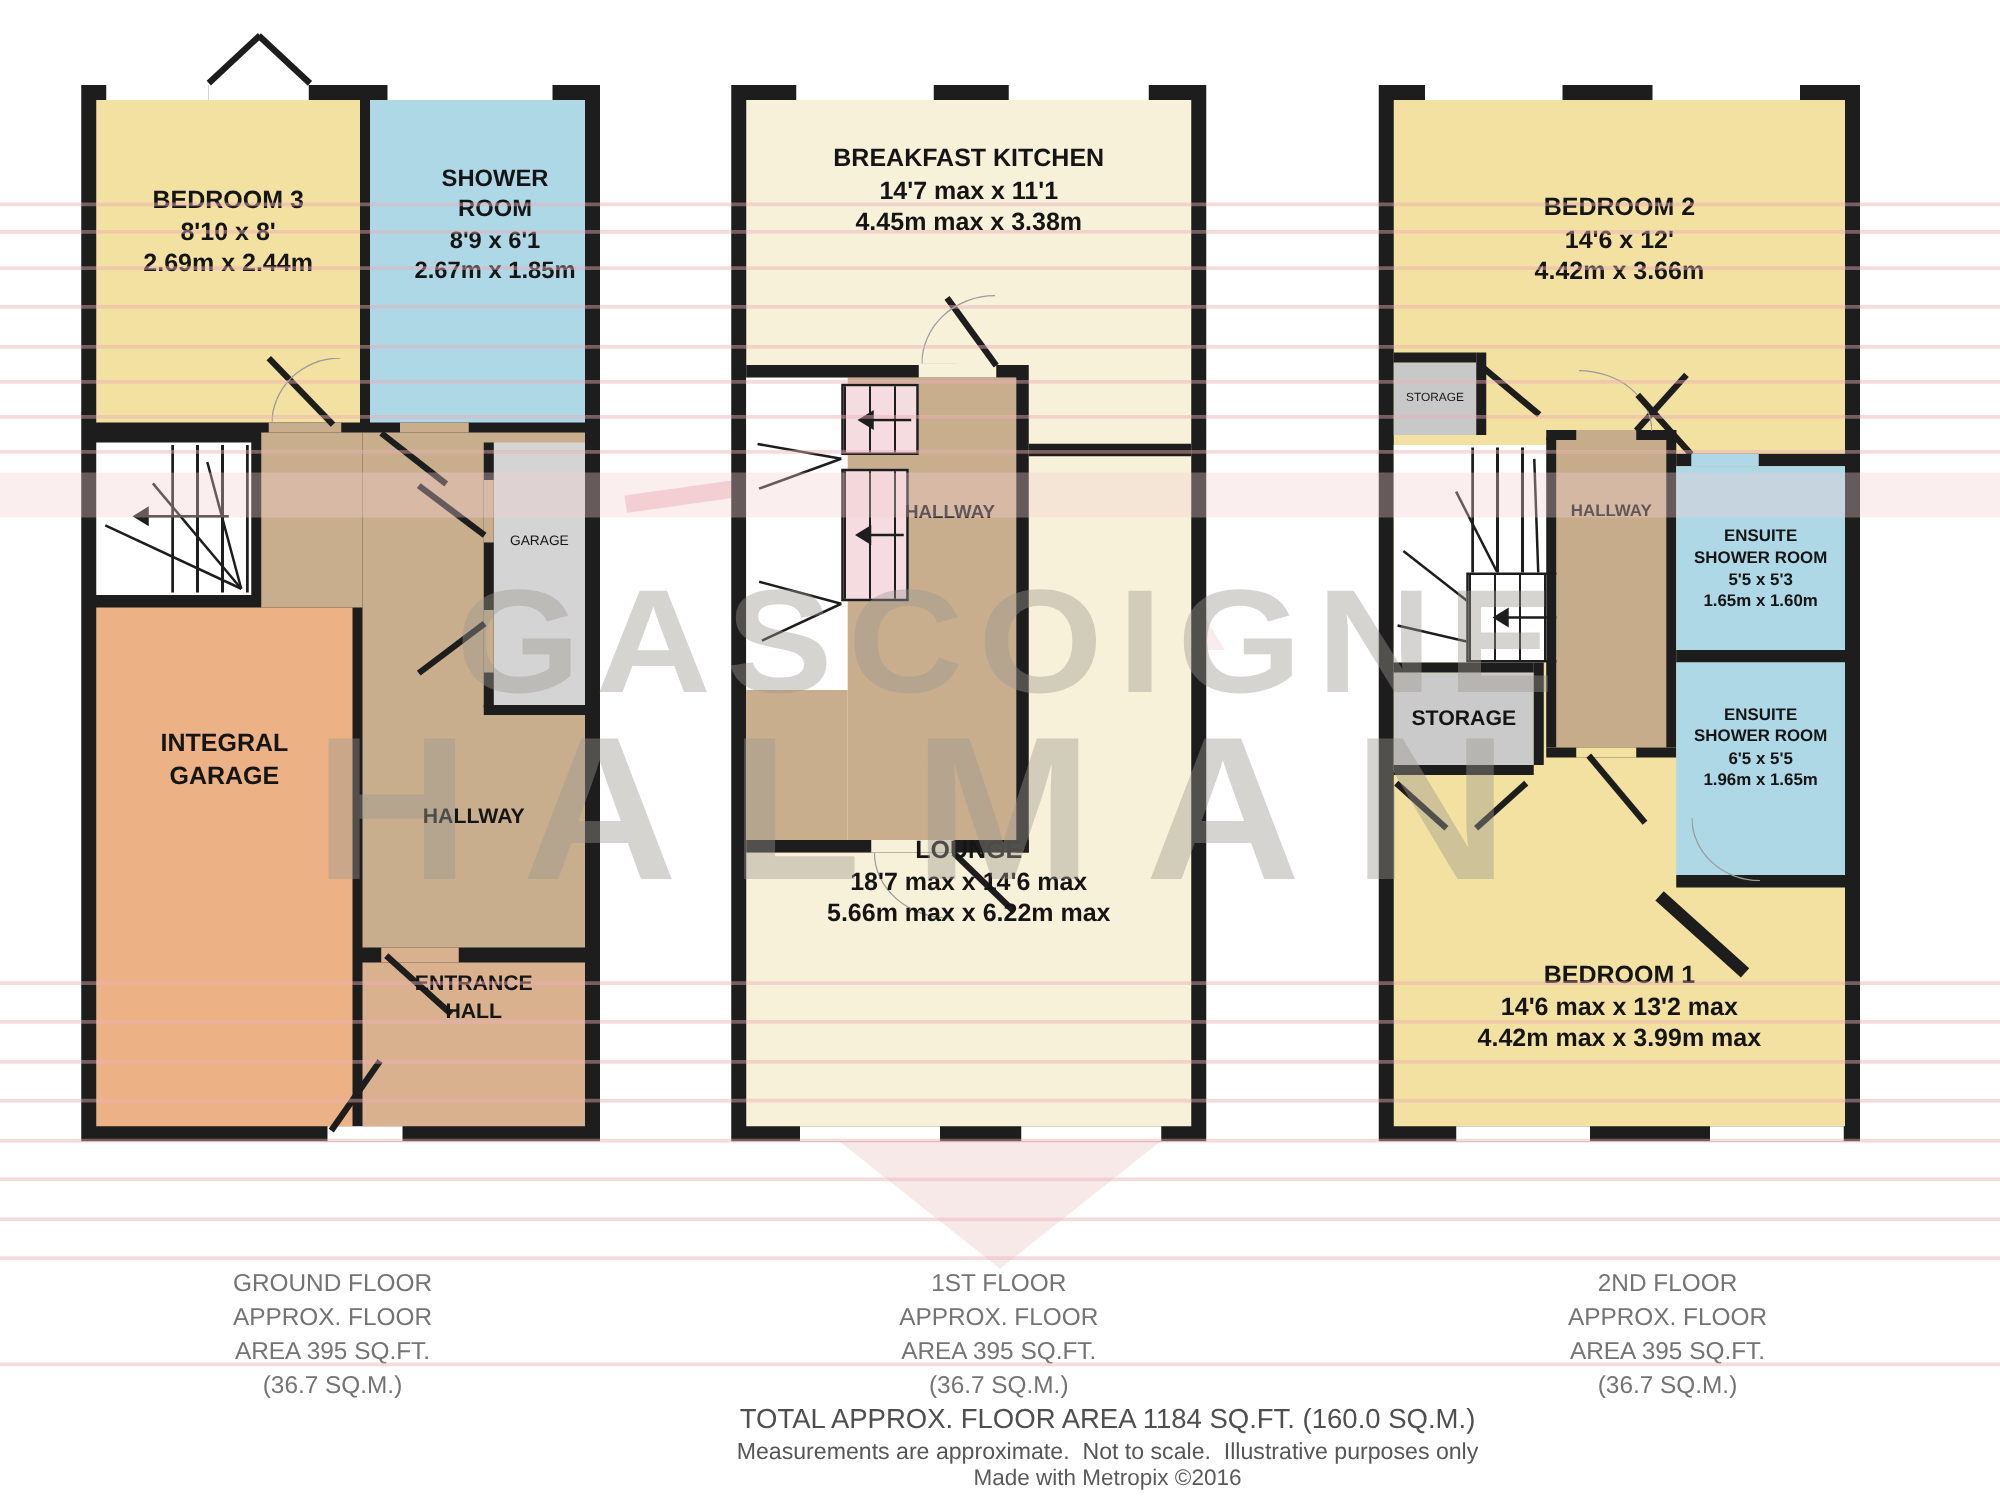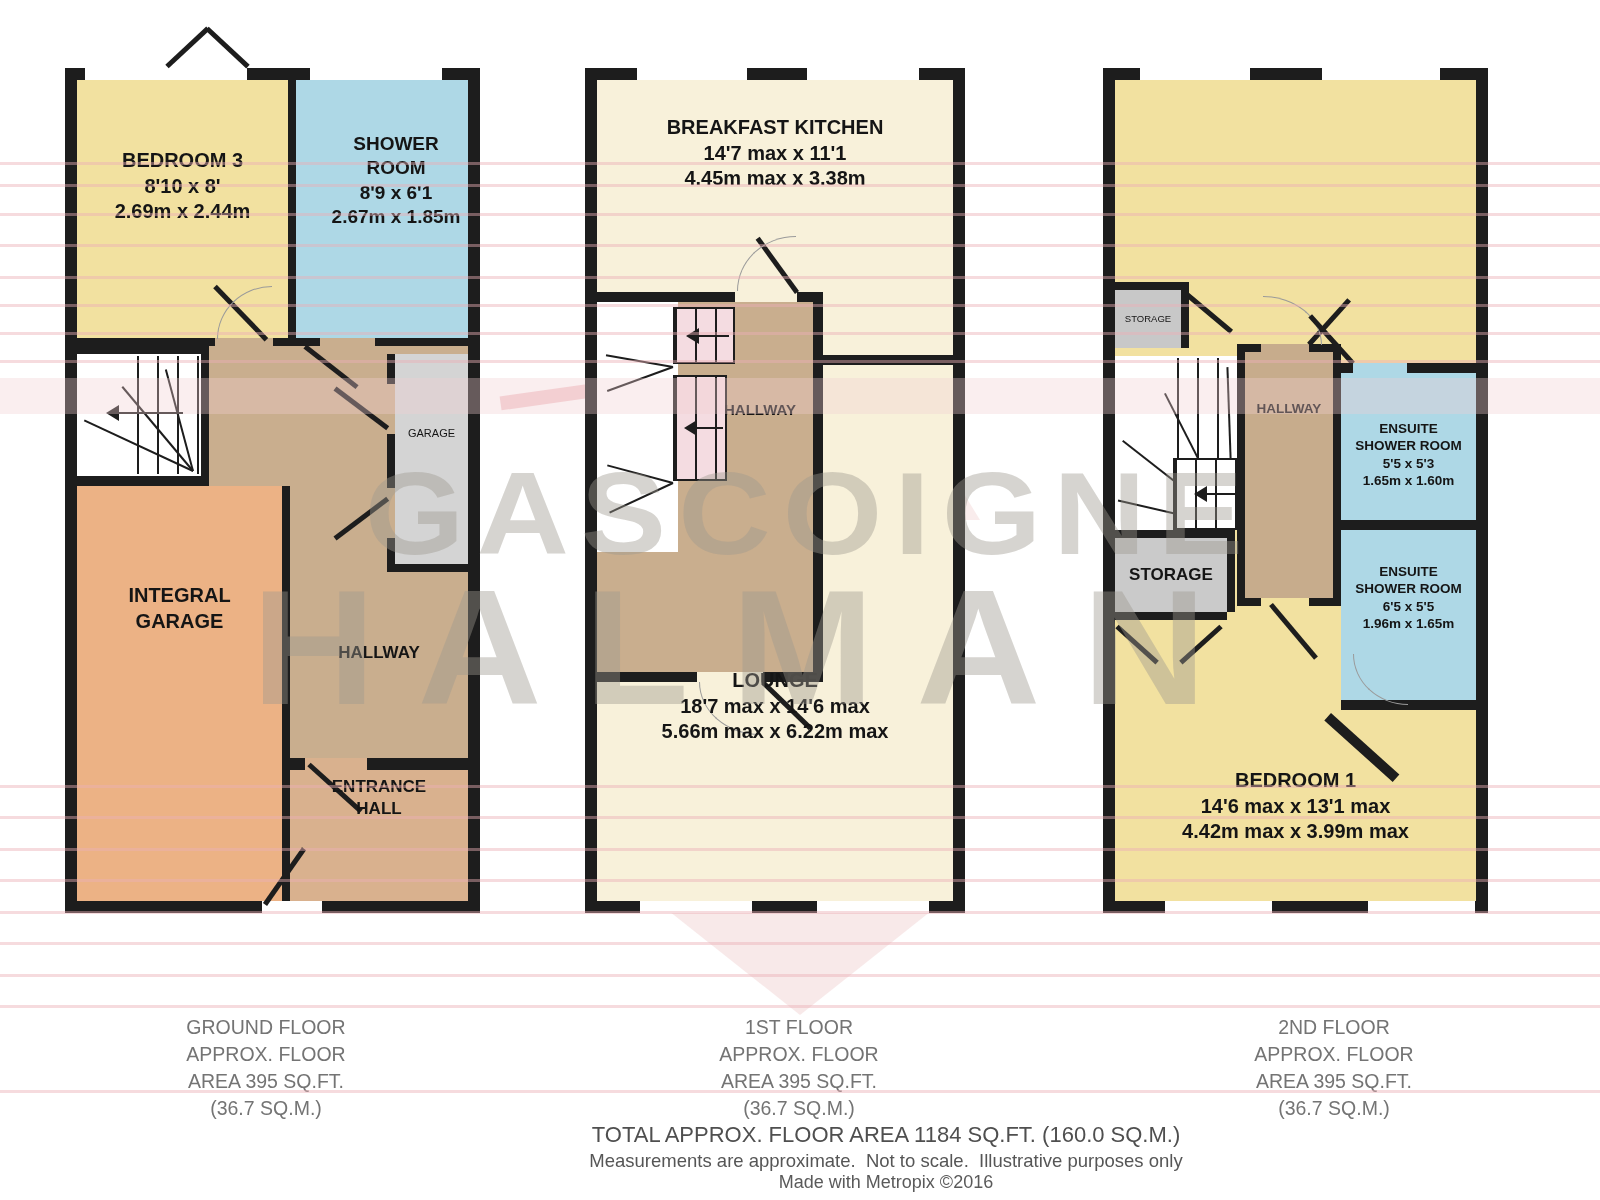--- a/index.html
+++ b/index.html
@@ -208,31 +208,34 @@
     <div class="room" style="left:238px;top:462px;width:135px;height:170px;background:#aed8e6;"></div>
     <div class="wall" style="left:238px;top:632px;width:135px;height:10px;"></div>
     <div class="wall" style="left:228px;top:645px;width:92px;height:10px;background:#1d1d1d;transform:rotate(42deg);transform-origin:0 0;position:absolute;"></div>
     <div class="arc" style="left:250px;top:586px;width:54px;height:50px;border-bottom:1.5px solid #9a9a9a;border-left:1.5px solid #9a9a9a;border-bottom-left-radius:100%;"></div>
 
     <div class="win" style="left:37px;top:0;width:110px;height:12px;"></div>
     <div class="win" style="left:219px;top:0;width:118px;height:12px;"></div>
     <div class="win" style="left:62px;top:833px;width:107px;height:12px;"></div>
     <div class="win" style="left:265px;top:833px;width:107px;height:12px;"></div>
 
+    <div class="rlabel" style="left:12px;top:86px;width:361px;font-size:20px;">BEDROOM 2
+14'6 x 12'
+4.42m x 3.66m</div>
     <div class="rlabel" style="left:138px;top:332px;width:96px;font-size:13.5px;">HALLWAY</div>
     <div class="rlabel" style="left:238px;top:352px;width:135px;font-size:13.5px;">ENSUITE
 SHOWER ROOM
 5'5 x 5'3
 1.65m x 1.60m</div>
     <div class="rlabel" style="left:238px;top:495px;width:135px;font-size:13.5px;">ENSUITE
 SHOWER ROOM
 6'5 x 5'5
 1.96m x 1.65m</div>
     <div class="rlabel" style="left:12px;top:700px;width:361px;font-size:20px;">BEDROOM 1
-14'6 max x 13'1 max
+14'6 max x 13'2 max
 4.42m max x 3.99m max</div>
   </div>
 
   <div class="wmword" style="left:360px;top:440px;width:900px;font-size:128px;letter-spacing:12px;transform:scaleY(0.92);">GASCOIGNE</div>
   <div class="wmword" style="left:240px;top:548px;width:1020px;font-size:172px;letter-spacing:42px;transform:scaleY(0.95);">HALMAN</div>
 
   <div class="caption" style="left:266px;top:1014px;width:320px;">GROUND FLOOR
 APPROX. FLOOR
 AREA 395 SQ.FT.
 (36.7 SQ.M.)</div>

